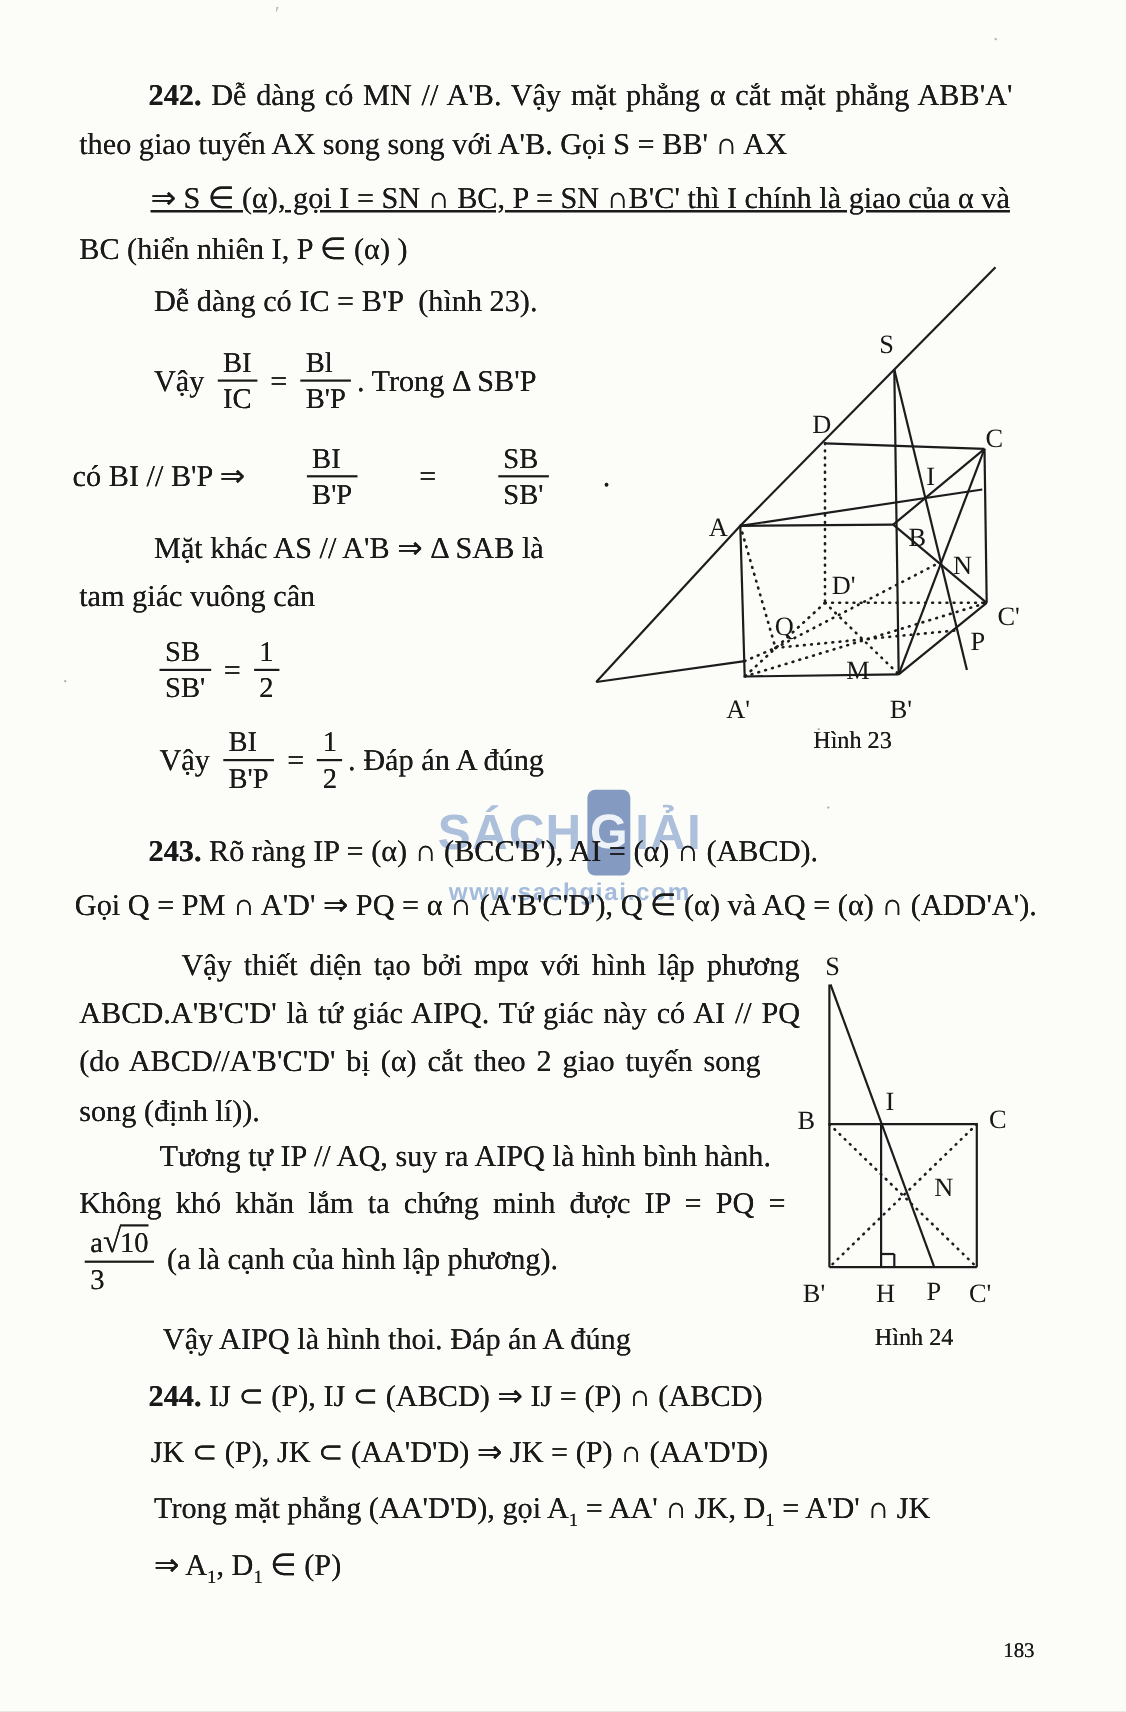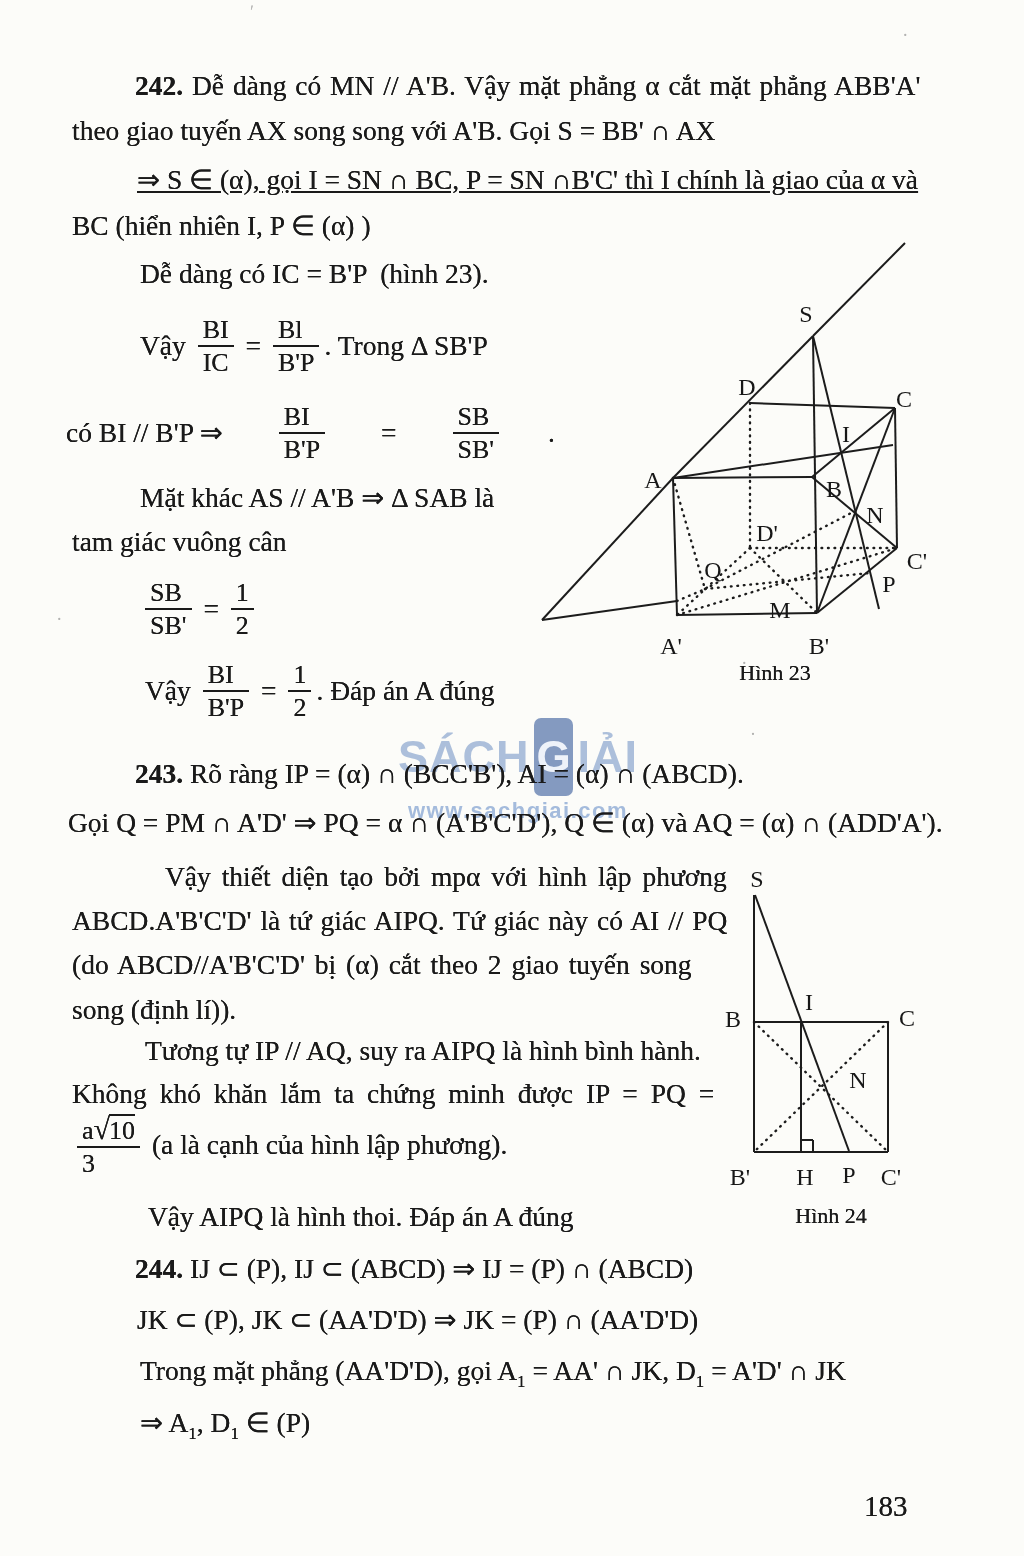--- a/index.html
+++ b/index.html
@@ -16,21 +16,21 @@
   .frac .num{display:block;border-bottom:2px solid #1a1a1a;padding:0 5px 1px;}
   .frac .den{display:block;padding:1px 5px 0;}
   .rt{font-size:30px;letter-spacing:-1px;}
   .rtv{border-top:2.2px solid #1a1a1a;padding-top:0px;}
   
   .fig{position:absolute;}
   .caption{position:absolute;font-size:22px;text-align:center;
            text-shadow:0 0 .45px currentColor;}
   #cap23{left:705px;top:660px;width:140px;}
   #cap24{left:776px;top:1203px;width:110px;}
-  #pageno{position:absolute;left:864px;top:1490px;font-size:29px;
+  #pageno{position:absolute;left:912px;top:1490px;font-size:19px;
           text-shadow:0 0 .4px currentColor;}
   
   .watermark{position:absolute;left:398px;top:718px;width:240px;z-index:0;
              font-family:"Liberation Sans",sans-serif;text-align:center;}
   .wm-row{display:flex;align-items:center;justify-content:center;gap:4px;}
   .wm-text{font-size:45px;font-weight:700;color:rgba(142,167,206,.72);letter-spacing:1px;}
   .wm-logo{display:inline-flex;align-items:center;justify-content:center;
            width:54px;height:78px;background:rgba(98,126,176,.78);border-radius:7px;}
   .wm-g{color:rgba(250,252,255,.9);font-size:44px;font-weight:700;}
   .wm-url{margin-top:2px;font-size:22px;font-weight:700;letter-spacing:1.5px;

